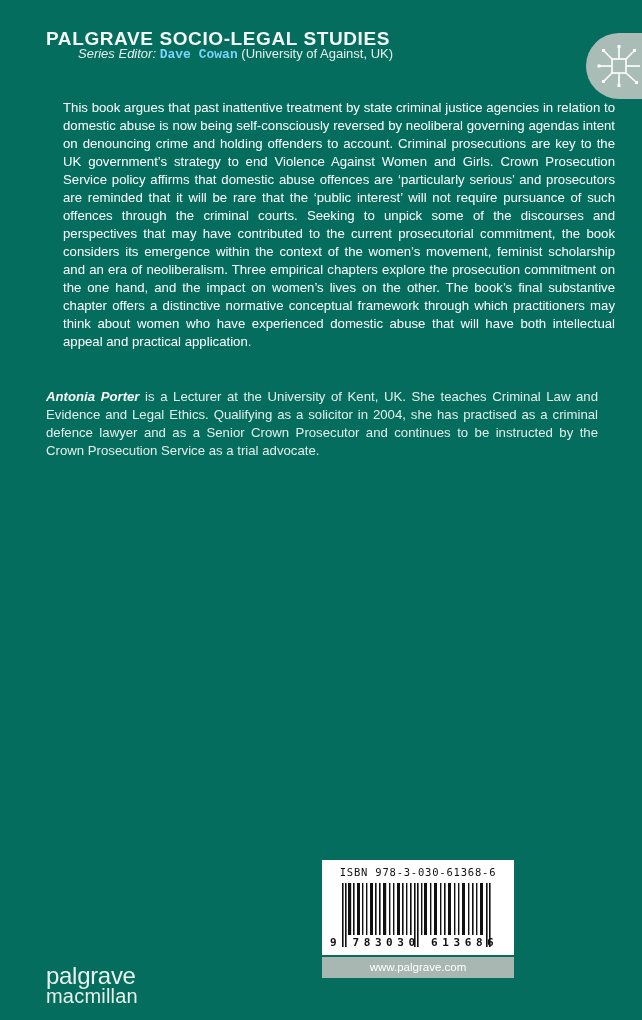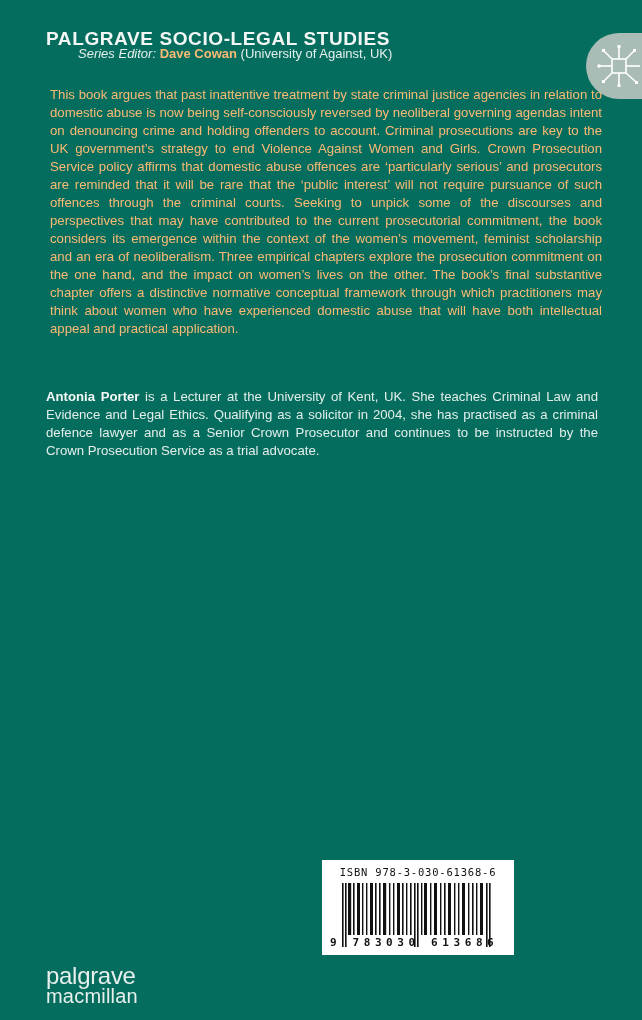--- a/index.html
+++ b/index.html
@@ -25,21 +25,21 @@
     color: #f2f6f4;
   }
   .series-editor {
     position: absolute;
     left: 46px;
     top: 46px;
     font-size: 13px;
     color: #e6efec;
   }
   .series-editor .label { font-style: italic; margin-left: 32px; }
-  .series-editor .name { font-weight: bold; color: #fdba74; }
+  .series-editor .name { font-weight: bold; color: #7dd3fc; font-family: Liberation Mono, monospace; }
 
   .badge {
     position: absolute;
     left: 586px;
     top: 33px;
     width: 70px;
     height: 66px;
     background: #a9bdb6;
     border-radius: 33px 0 0 33px;
   }
@@ -50,35 +50,35 @@
   }
 
   .blurb {
     position: absolute;
     left: 46px;
     top: 82px;
     width: 552px;
     font-size: 13.2px;
     line-height: 18px;
     text-align: justify;
-    color: #fdba74;
-    margin: 4px;
+    color: #ffffff;
+    margin: 17px;
   }
   .bio {
     position: absolute;
     left: 46px;
     top: 388px;
     width: 552px;
     font-size: 13.2px;
     line-height: 18px;
     text-align: justify;
     color: #e3eeea;
     margin: 0;
   }
-  .bio .author { font-weight: bold; color: #f4f8f6; }
+  .bio .author { font-weight: bold; color: #f4f8f6; font-style: italic; }
 
   .logo {
     position: absolute;
     left: 46px;
     top: 933px;
     color: #e8f0ed;
     line-height: 21px;
     margin-top: 32px;
   }
   .logo .l1 { font-size: 24px; letter-spacing: -0.3px; display:block; }
@@ -218,13 +218,14 @@
         <rect x="126" y="0" width="1.4" height="52"></rect>
         <rect x="130" y="0" width="1.6" height="52"></rect>
         <rect x="134" y="0" width="1.4" height="52"></rect>
         <rect x="138" y="0" width="3" height="52"></rect>
         <rect x="144" y="0" width="1.6" height="64"></rect>
         <rect x="147" y="0" width="1.6" height="64"></rect>
       </g>
     </svg>
     <div class="ean-digits">9 783030 613686</div>
   </div>
+  <div class="url-strip">www.palgrave.com</div>
 </div>
 
 </body></html>

